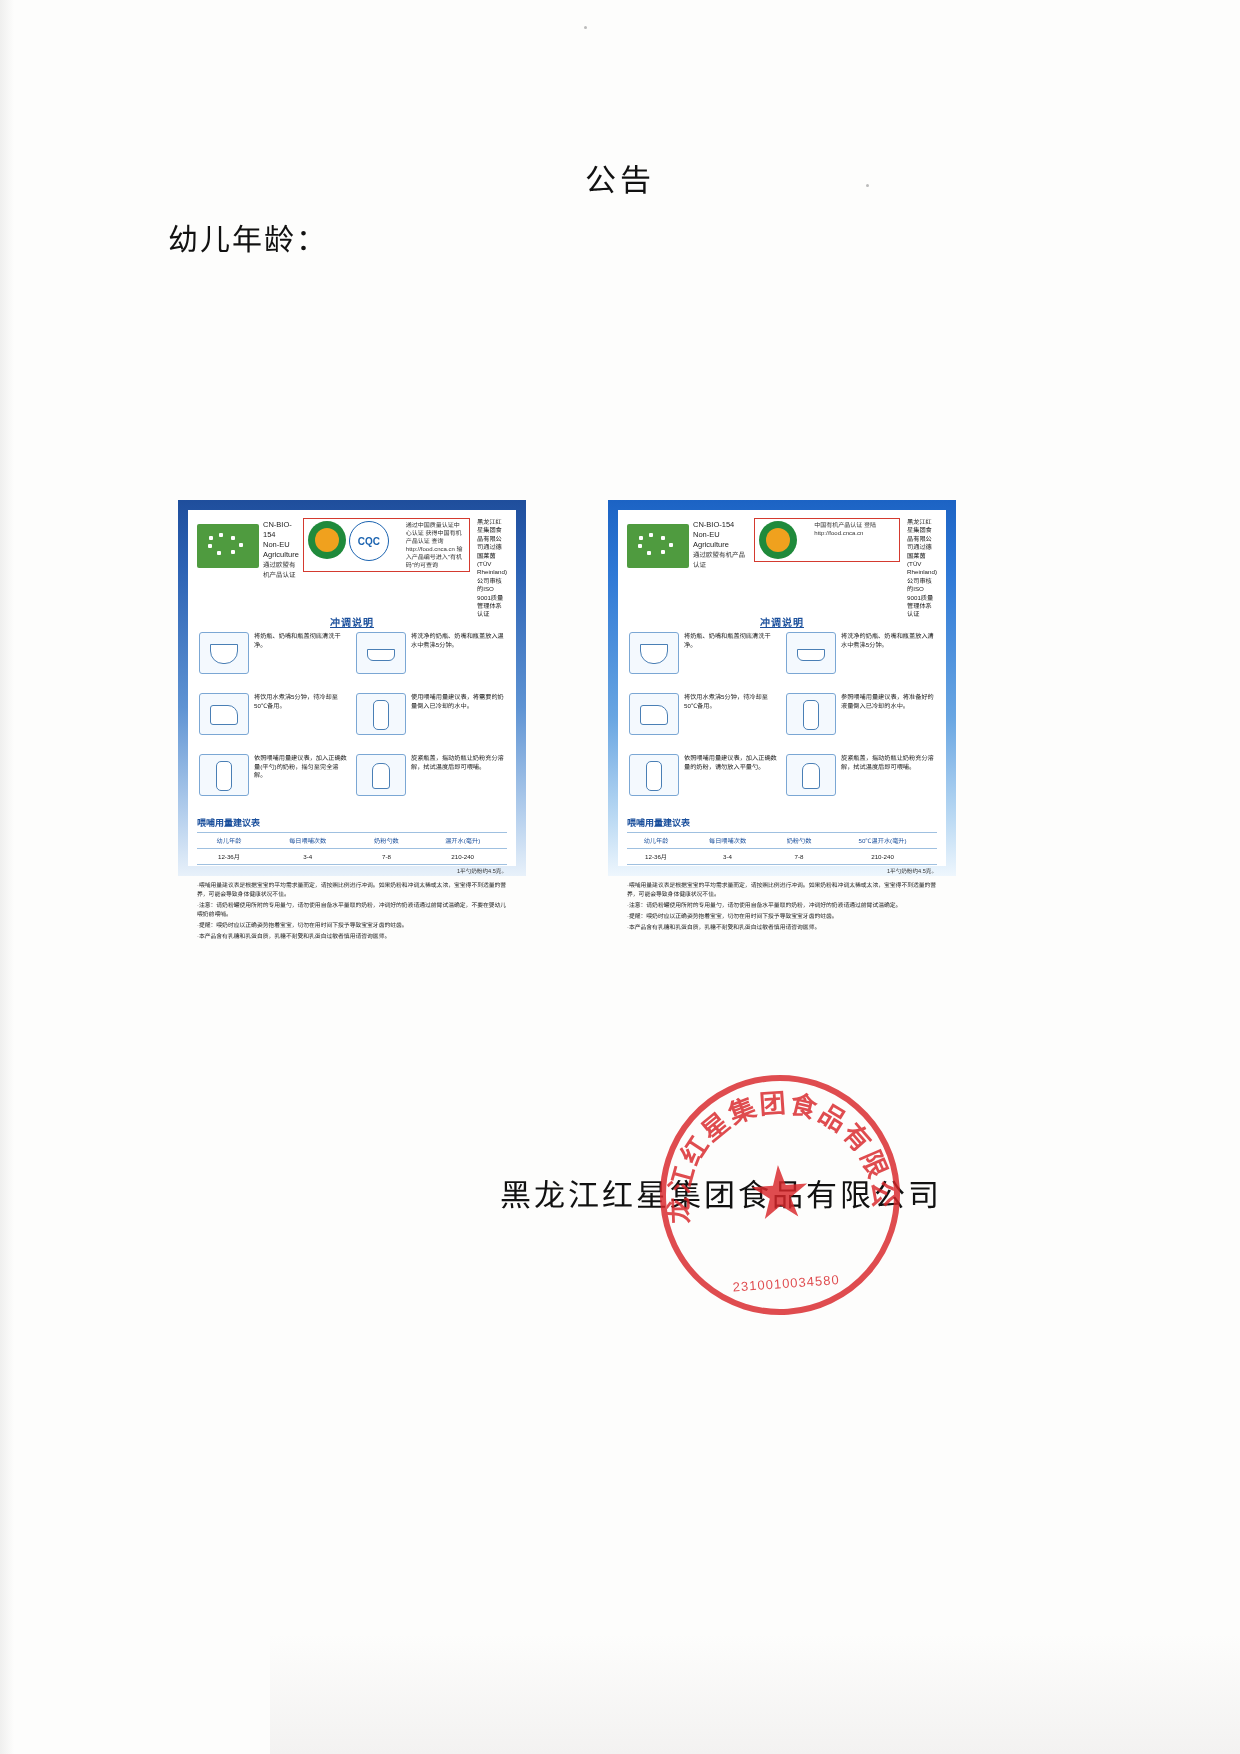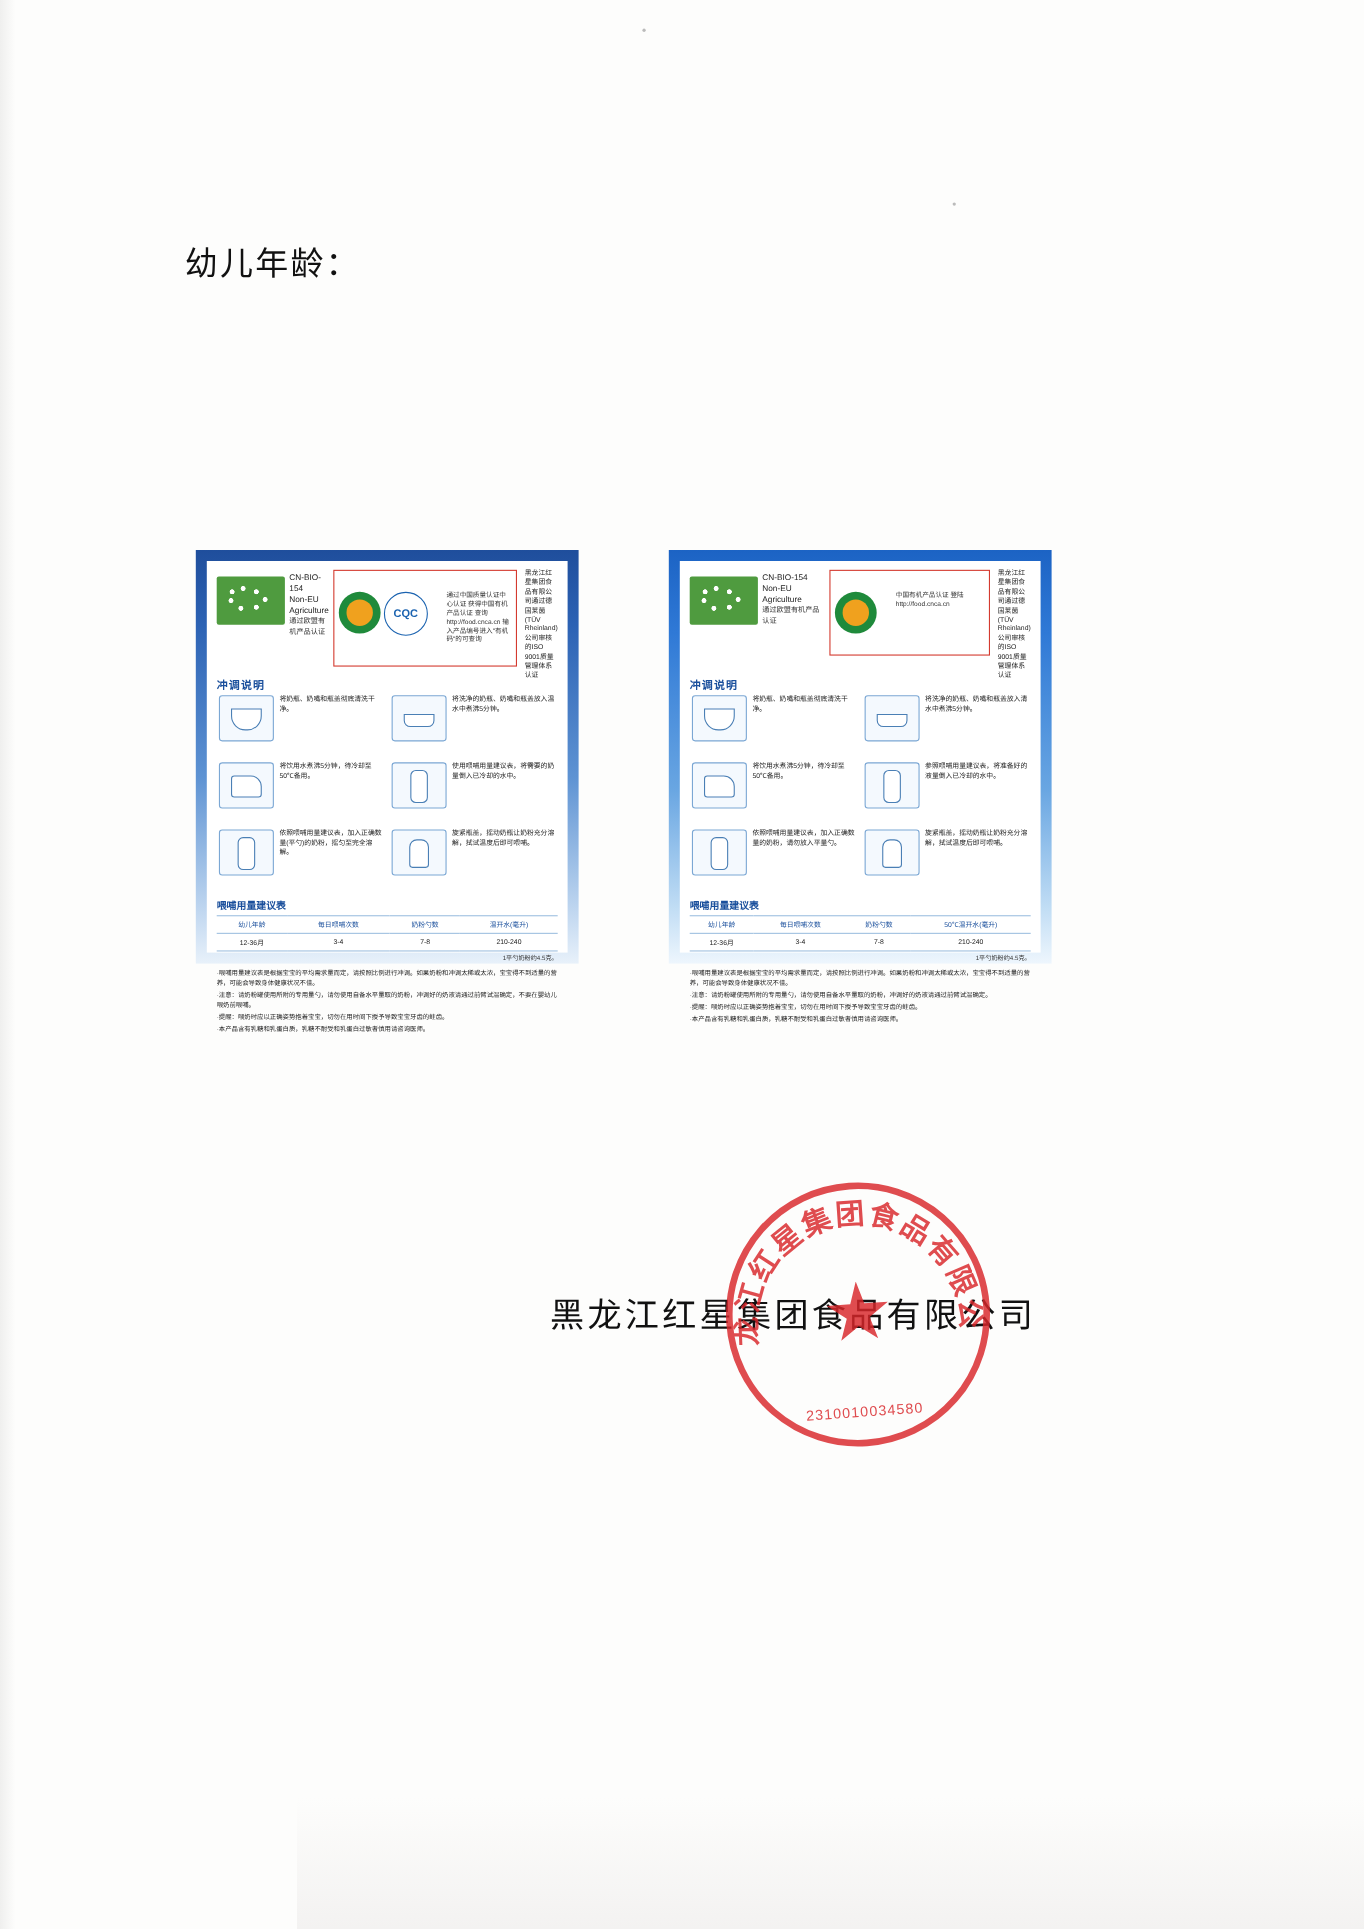--- a/index.html
+++ b/index.html
@@ -134,21 +134,21 @@
     font-size: 7.5px;
     line-height: 10px;
     color: #222;
     width: 70px;
     margin-top: 2px;
   }
   .eu-text .cn { font-size: 6.5px; color: #333; }
 
   .cert-box {
     border: 1.6px solid #d43a2f;
-    padding: 19px 4px;
+    padding: 2px 4px;
     display: flex;
     align-items: flex-start;
     gap: 17px;
     min-width: 130px;
     box-sizing: border-box;
   }
   .cert-seals { display: flex; gap: 3px; }
   .seal-green {
     width: 38px; height: 38px;
     border-radius: 50%;
@@ -184,25 +184,27 @@
   }
   .cert-right-text {
     font-size: 6.2px;
     line-height: 8.4px;
     color: #222;
     flex: 1;
     padding-left: 3px;
   }
 
   .sec-title {
+    text-align: center;
     font-size: 10px;
     font-weight: bold;
     color: #1a4f9c;
     margin: 4px 0 3px;
     letter-spacing: 1px;
+    text-decoration: underline;
   }
 
   .steps {
     display: grid;
     grid-template-columns: 1fr 1fr;
     gap: 5px 8px;
     padding: 0 2px;
   }
   .step {
     display: flex;
@@ -337,20 +339,21 @@
 </style>
 </head>
 <body>
 
 <div class="page">
   <div class="scan-edge-left"></div>
   <div class="scan-edge-bottom"></div>
   <div class="speck" style="left:584px; top:26px;"></div>
   <div class="speck" style="left:866px; top:184px;"></div>
 
+  <div class="doc-title">公告</div>
   <div class="salutation">幼儿年龄：</div>
 
   <div class="labels">
 
     <div class="label-card left">
       <div class="label-inner">
         <div class="cert-row">
           <div style="display:flex; gap:3px; align-items:flex-start;">
             <div class="eu-leaf"></div>
           </div>

